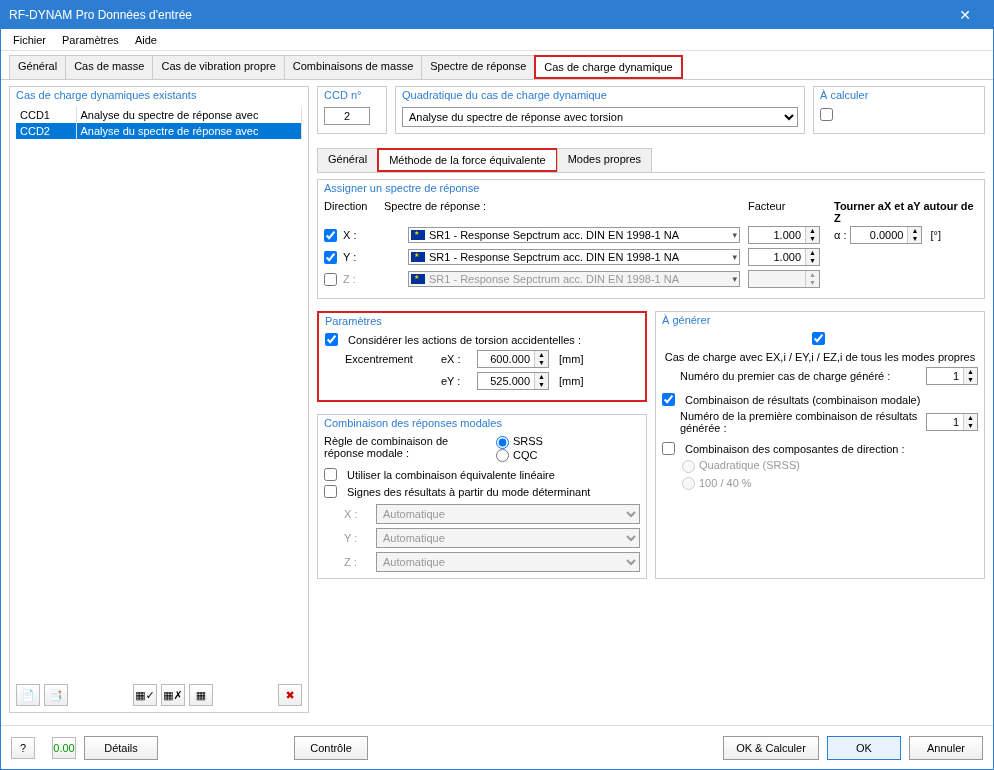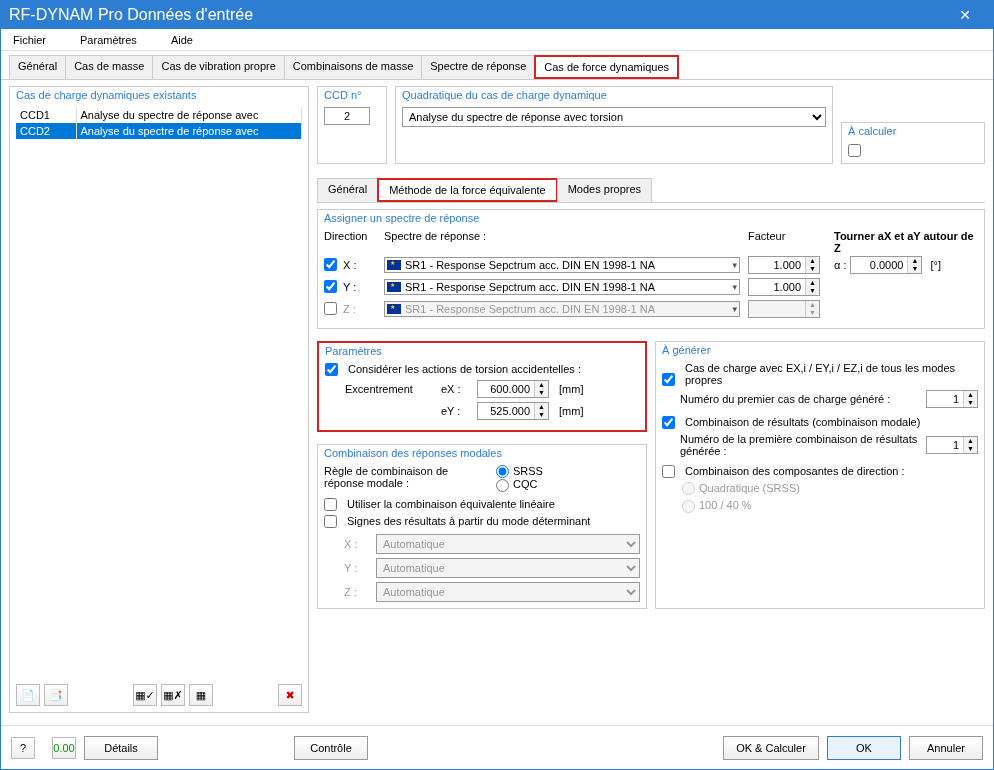--- a/index.html
+++ b/index.html
@@ -1,21 +1,21 @@
 <!DOCTYPE html>
 <html><head>
 <meta charset="utf-8">
 <style>
 * { box-sizing: border-box; font-family: "Segoe UI", Tahoma, sans-serif; font-size: 11px; }
 body { margin: 0; background: #fff; }
 .window { width: 994px; height: 770px; display: flex; flex-direction: column; border: 1px solid #2d7dd2; }
 .titlebar { background: #2d7dd2; color: #fff; height: 28px; display: flex; align-items: center; padding: 0 8px; justify-content: space-between; }
-.titlebar .title { font-size: 16px; }
+.titlebar .title { font-size: 12px; }
 .titlebar .close { width: 40px; text-align: center; font-size: 14px; cursor: pointer; }
-.menubar { height: 22px; display: flex; align-items: center; padding: 0 4px; gap: 18px; border-bottom: 1px solid #e0e0e0; }
+.menubar { height: 22px; display: flex; align-items: center; padding: 0 4px; gap: 0; border-bottom: 1px solid #e0e0e0; }
 .menubar .menu-item { padding: 2px 8px; cursor: pointer; }
 .main-tabs { display: flex; border-bottom: 1px solid #ccc; padding: 4px 8px 0 8px; gap: 0; }
 .main-tab { padding: 4px 8px; border: 1px solid #ccc; border-bottom: none; background: #f0f0f0; cursor: pointer; margin-right: -1px; position: relative; }
 .main-tab.active { background: #fff; z-index: 1; }
 .main-tab.highlight { border: 2px solid #d62222; }
 .content { flex: 1; display: flex; padding: 6px 8px; gap: 8px; overflow: hidden; }
 .left-panel { width: 300px; display: flex; flex-direction: column; }
 .group { border: 1px solid #ccc; padding: 6px; margin-bottom: 6px; }
 .group-title { color: #2d7dd2; font-size: 11px; margin: -6px -6px 4px -6px; padding: 2px 6px; }
 .listing-table { width: 100%; border-collapse: collapse; }
@@ -27,31 +27,31 @@
 .left-panel .group.list-group { flex: 1; display: flex; flex-direction: column; }
 .left-panel .list-body { flex: 1; overflow: auto; }
 .left-toolbar { display: flex; gap: 4px; padding: 4px 0 0 0; align-items: center; }
 .icon-btn { width: 24px; height: 22px; border: 1px solid #bbb; background: linear-gradient(#fff,#eee); display: flex; align-items: center; justify-content: center; cursor: pointer; font-size: 11px; }
 .icon-btn.danger { color: #c00; }
 .right-panel { flex: 1; display: flex; flex-direction: column; gap: 6px; overflow: auto; }
 .top-row { display: flex; gap: 8px; }
 .top-row .group { flex-shrink: 0; }
 .ccdno-group { width: 70px; }
 .desc-group { flex: 1; }
-.calc-group { width: 144px; margin-top: 36px; }
+.calc-group { width: 172px; }
 .num-input { width: 46px; text-align: center; border: 1px solid #999; padding: 2px; }
 .select-full { width: 100%; border: 1px solid #999; padding: 2px; background: #fff; }
 .sub-tabs { display: flex; border-bottom: 1px solid #ccc; margin-top: 2px; }
 .sub-tab { padding: 4px 10px; border: 1px solid #ccc; border-bottom: none; background: #f0f0f0; margin-right: -1px; cursor: pointer; }
 .sub-tab.active { background: #fff; }
 .sub-tab.highlight { border: 2px solid #d62222; }
 .assign-group { }
 .assign-row { display: flex; align-items: center; gap: 8px; margin-bottom: 4px; }
 .assign-row .dir { width: 52px; display: flex; align-items: center; gap: 2px; }
-.assign-row .spectrum { flex: 1; }
+.assign-row .spectrum { flex: 1; margin-left: 24px; }
 .assign-row .factor { width: 78px; }
 .spinner { display: inline-flex; border: 1px solid #999; align-items: stretch; background: #fff; }
 .spinner input { border: none; width: 56px; text-align: right; padding: 2px 4px; outline: none; }
 .spinner .spin-btns { display: flex; flex-direction: column; width: 14px; border-left: 1px solid #ccc; }
 .spinner .spin-btns div { flex:1; font-size: 7px; text-align: center; line-height: 1; cursor: pointer; background: #f3f3f3; }
 .assign-header { display: flex; gap: 8px; margin-bottom: 2px; }
 .assign-header .h-dir { width: 52px; }
 .assign-header .h-spec { flex: 1; }
 .assign-header .h-fact { width: 78px; }
 .assign-header .h-rot { width: 144px; }
@@ -99,21 +99,21 @@
     <span class="menu-item">Paramètres</span>
     <span class="menu-item">Aide</span>
   </div>
 
   <div class="main-tabs">
     <div class="main-tab">Général</div>
     <div class="main-tab">Cas de masse</div>
     <div class="main-tab">Cas de vibration propre</div>
     <div class="main-tab">Combinaisons de masse</div>
     <div class="main-tab">Spectre de réponse</div>
-    <div class="main-tab active highlight">Cas de force dynamiques</div>
+    <div class="main-tab active highlight">Cas de charge dynamique</div>
   </div>
 
   <div class="content">
 
     <div class="left-panel">
       <div class="group list-group">
         <div class="group-title">Cas de charge dynamiques existants</div>
         <div class="list-body">
           <table class="listing-table">
             <tbody>
@@ -324,21 +324,21 @@
                   <select class="select-mini disabled"><option>Automatique</option></select>
                 </div>
             </div>
           </div>
         </div>
 
         <div class="col">
           <div class="group" style="flex:1;">
             <div class="group-title">À générer</div>
 
-            <div class="field-row" style="align-items:flex-end;">
+            <div class="field-row" style="align-items:center;flex-direction:column;">
               <input type="checkbox" checked="" style="">
               <span>Cas de charge avec EX,i / EY,i / EZ,i de tous les modes propres</span>
             </div>
             <div class="field-row" style="padding-left:18px;">
               <span class="lbl">Numéro du premier cas de charge généré :</span>
               <div class="spinner">
                 <input style="width: 36px;" value="1">
                 <div class="spin-btns">
                     <div>▲</div>
                     <div>▼</div>

